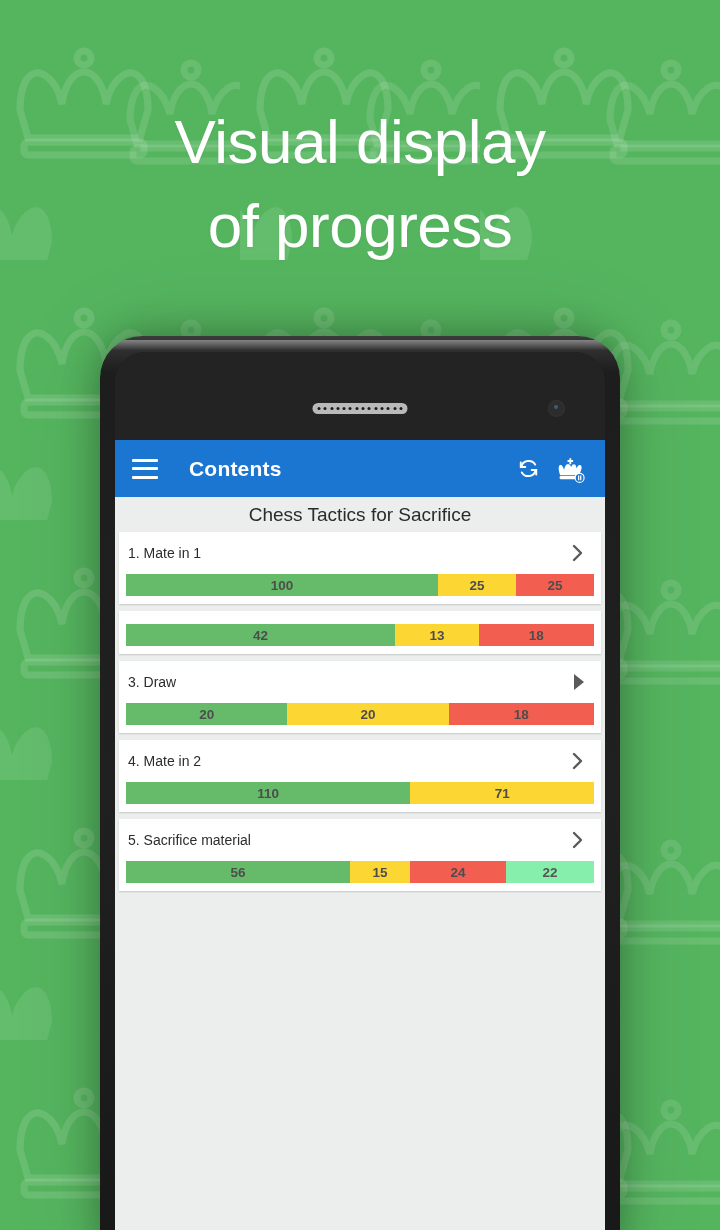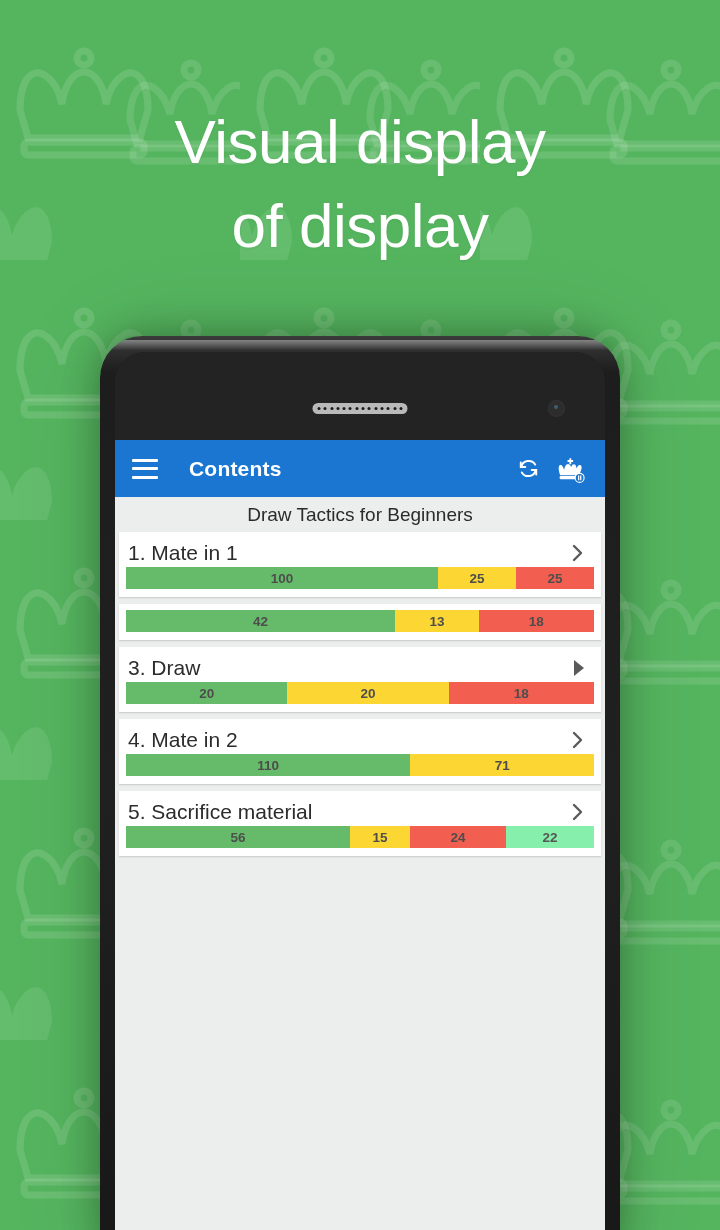--- a/index.html
+++ b/index.html
@@ -196,37 +196,37 @@
     cursor: pointer;
   }
   .chapter-head {
     display: flex;
     align-items: center;
     height: 29px;
     padding: 0 12px 0 9px;
   }
   .chapter-title {
     flex: 1 1 auto;
-    font-size: 21px;
+    font-size: 14px;
     color: #2c2c2c;
     white-space: nowrap;
     overflow: hidden;
   }
   .chapter-arrow {
     flex: 0 0 auto;
     color: #5a5a5a;
     display: flex;
     align-items: center;
     justify-content: center;
     width: 22px;
   }
 
   
   .progress-row {
-    margin: 0 7px 0 7px;
+    margin: 7px 7px 0 7px;
     height: 22px;
     display: flex;
     background: #eceded;
     overflow: hidden;
   }
   .seg {
     height: 22px;
     display: flex;
     align-items: center;
     justify-content: center;
@@ -273,21 +273,21 @@
           <rect x="-63" y="273" width="116" height="13" rx="4"></rect>
         </g>
       </pattern>
     </defs>
     <rect width="720" height="1230" fill="#55b55f"></rect>
     <rect width="720" height="1230" fill="url(#crowns)"></rect>
   </svg>
 
   <div id="headline">
     <div>Visual display</div>
-    <div>of display</div>
+    <div>of progress</div>
   </div>
 
   <div id="phone">
     <div id="phone-inner">
 
       <div id="bezel-top">
         <div id="speaker">
           <i></i>
             <i></i>
             <i></i>
@@ -333,21 +333,21 @@
                 <path d="M17.4 6.6h1.9v2h2v1.9h-2v2.4h-1.9v-2.4h-2V8.6h2z"></path>
               </g>
               <circle cx="28.2" cy="27.4" r="5.3" fill="#ffffff"></circle>
               <circle cx="28.2" cy="27.4" r="4.1" fill="#1b76d2"></circle>
               <rect x="26.5" y="24.9" width="1.3" height="5" fill="#ffffff"></rect>
               <rect x="28.7" y="24.9" width="1.3" height="5" fill="#ffffff"></rect>
             </svg>
           </div>
         </div>
 
-        <div id="book-title">Draw Tactics for Beginners</div>
+        <div id="book-title">Chess Tactics for Sacrifice</div>
 
         <div id="chapter-list">
             <div class="chapter-card">
               <div class="chapter-head">
                 <div class="chapter-title">1. Mate in 1</div>
                 <div class="chapter-arrow">
                   <svg width="18" height="26" viewBox="0 0 18 26" fill="none" stroke="#5a5a5a" stroke-width="2.4" stroke-linecap="round" stroke-linejoin="round">
                     <polyline points="5,6 12,13 5,20"></polyline>
                   </svg>
                 </div>

